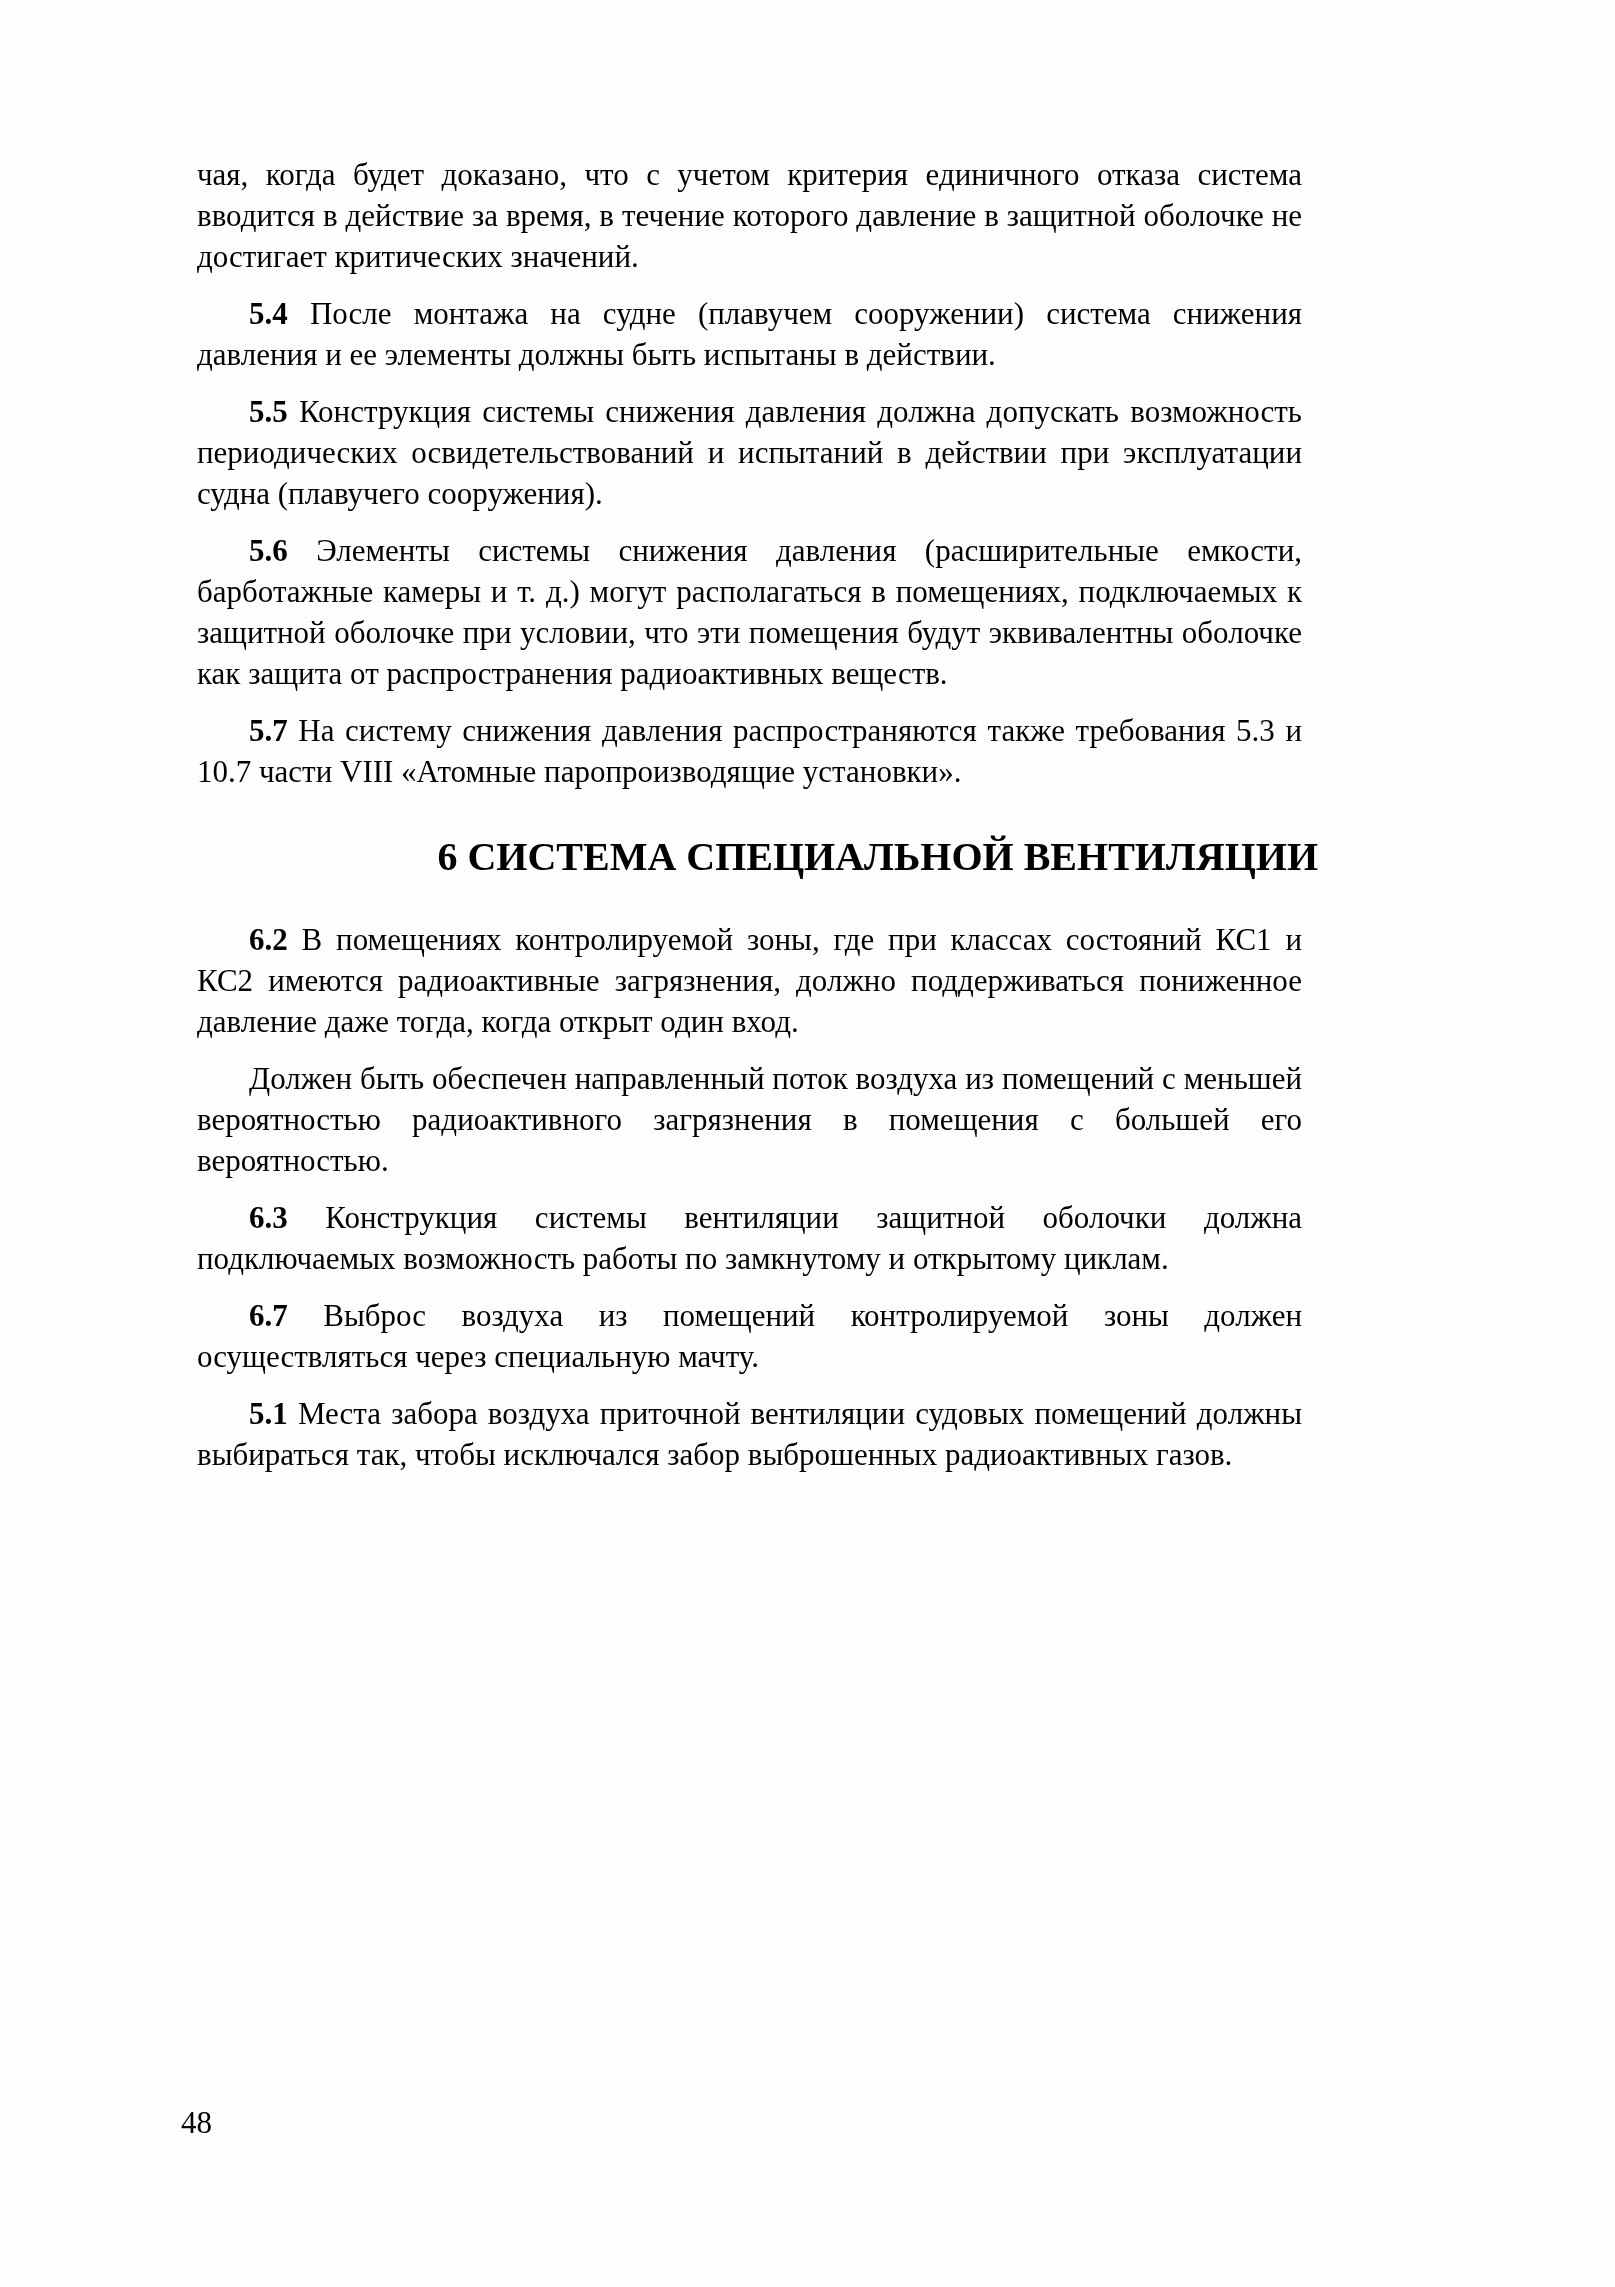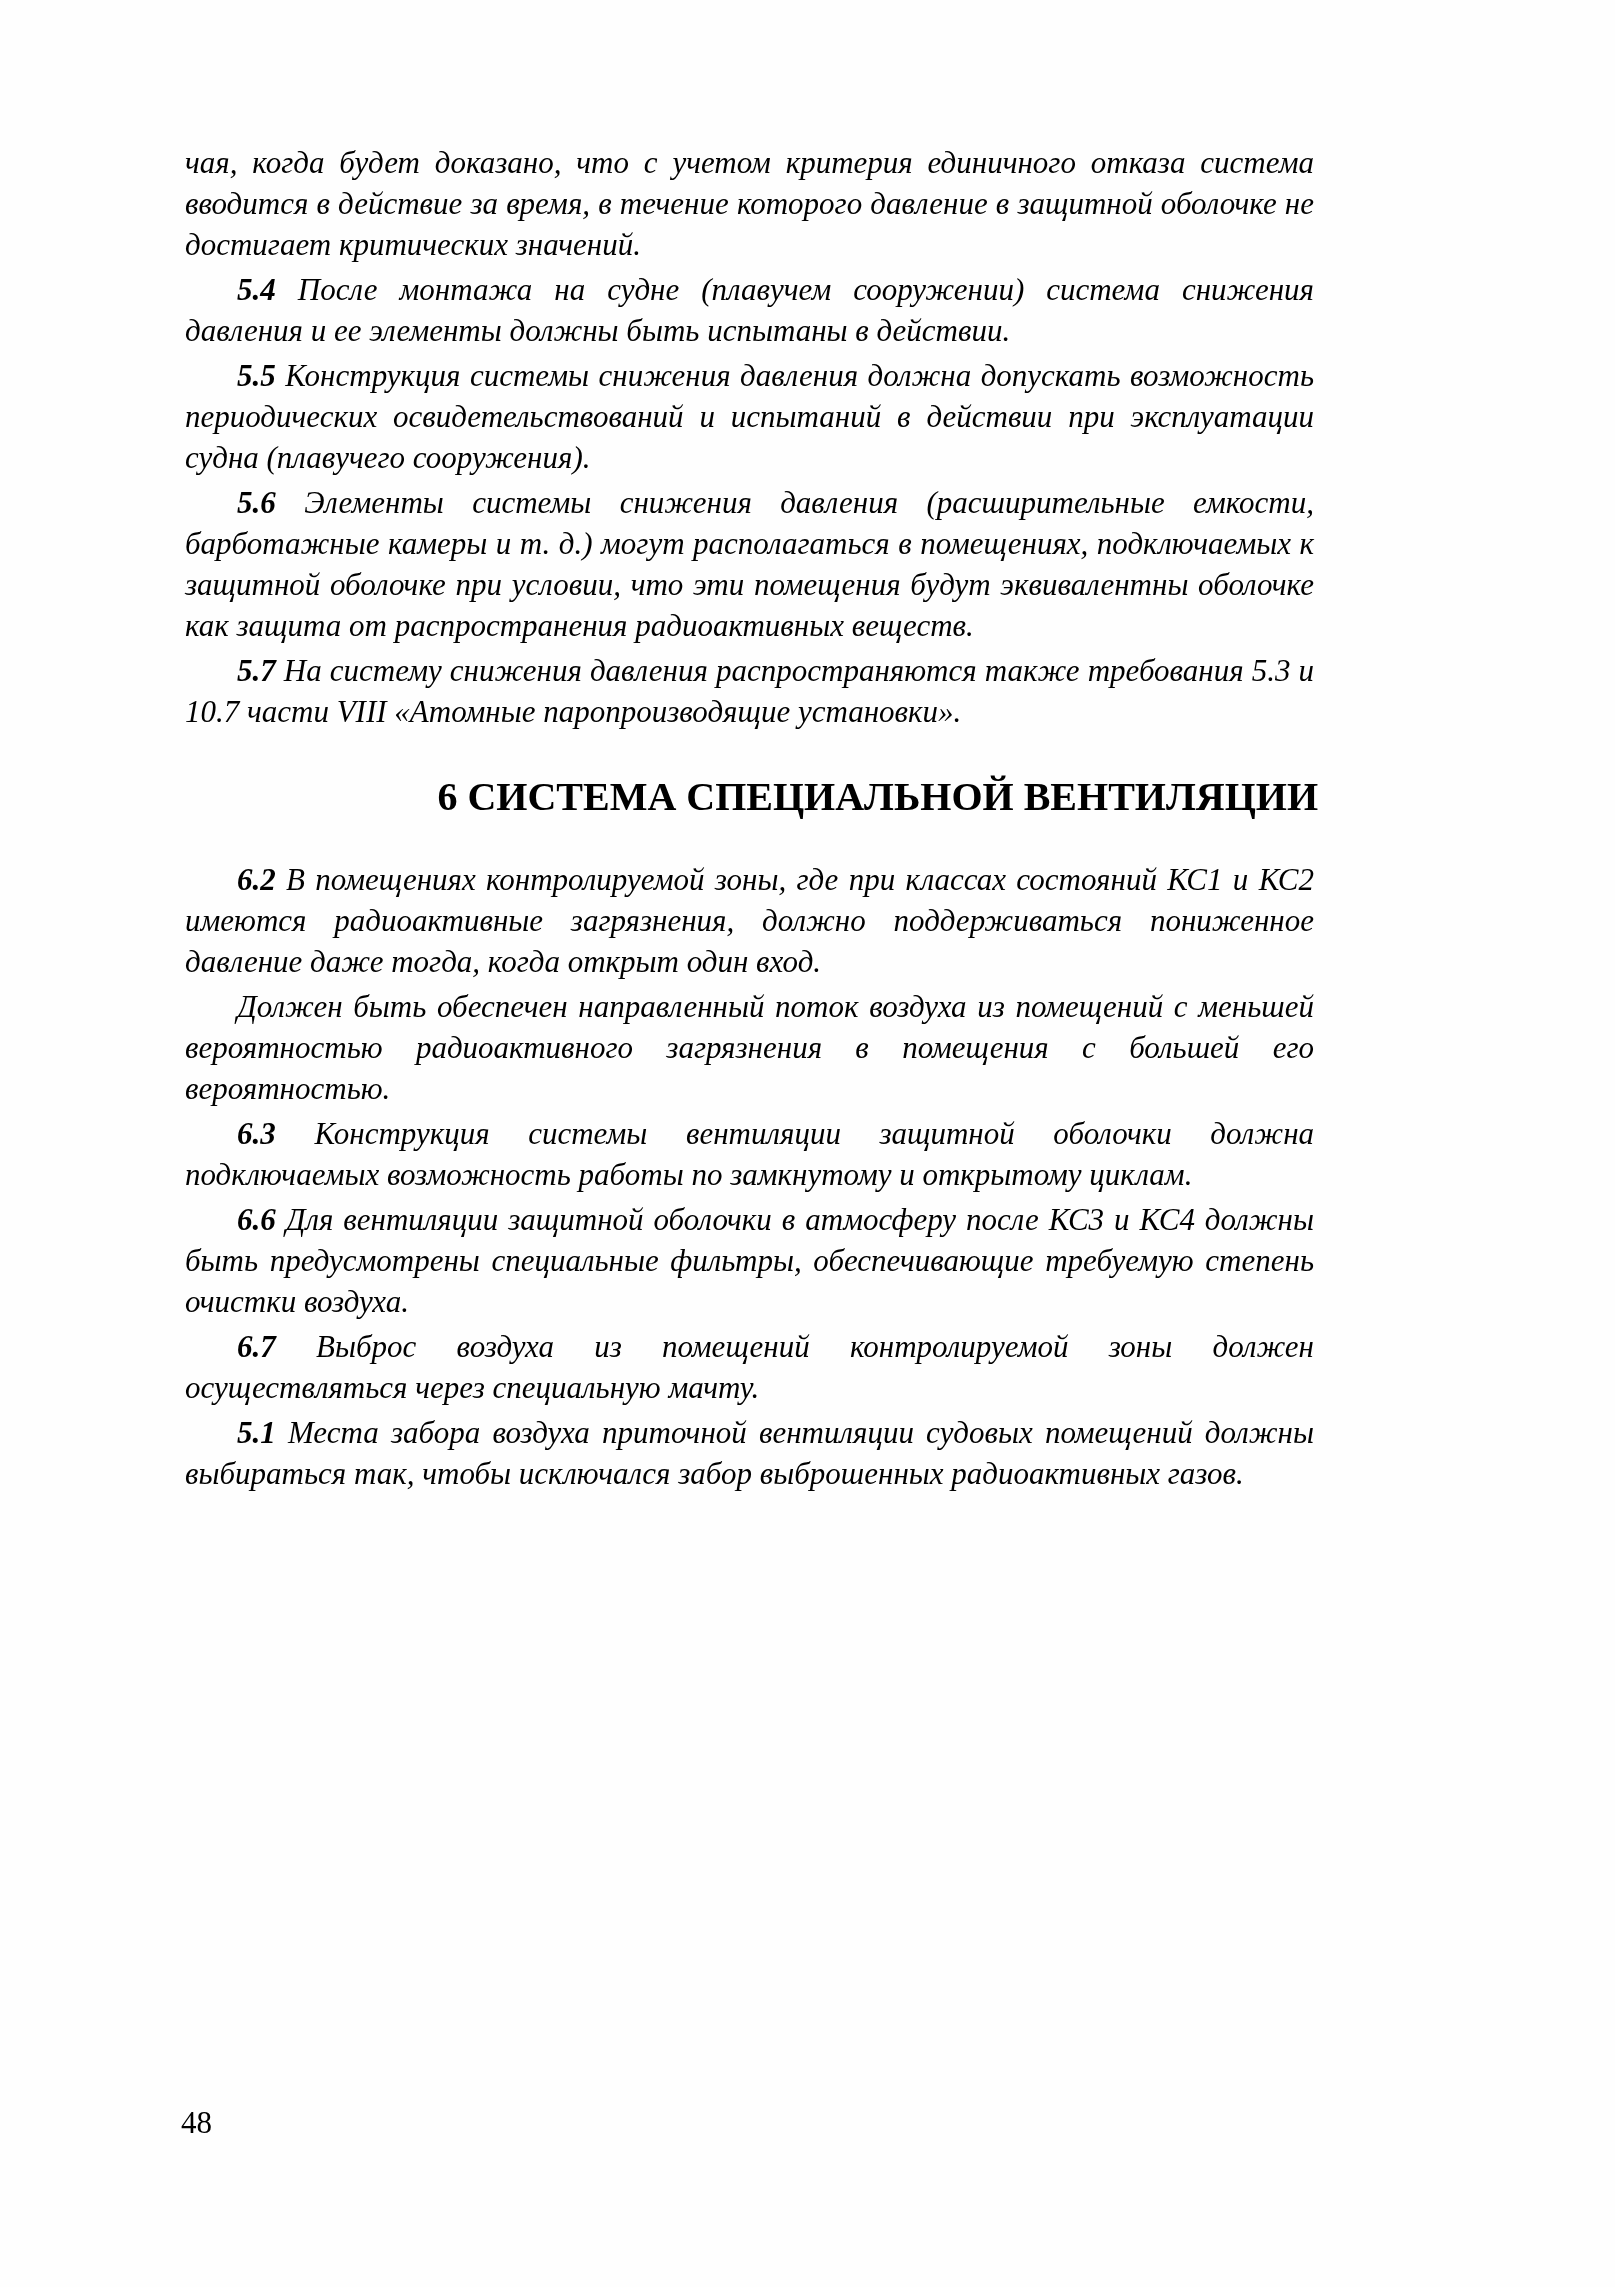--- a/index.html
+++ b/index.html
@@ -20,23 +20,22 @@
     position: absolute;
     left: 181px;
     top: 138px;
     width: 1137px;
     font-size: 31px;
     line-height: 41px;
     text-align: justify;
   }
 
   .para {
-    margin: 4px;
+    margin: 16px;
     text-indent: 52px;
-    font-style: italic;
   }
 
   .para.no-indent { text-indent: 0; }
 
   .pnum { font-weight: 700; }
 
   .section-heading {
     margin: 44px 0 42px 0;
     font-size: 40px;
     font-weight: 700;
@@ -73,21 +72,20 @@
 
 
     <p class="para"><b class="pnum">6.2</b> <span>В помещениях контролируемой зоны, где при классах состояний КС1 и КС2 имеются радиоактивные загрязнения, должно поддерживаться пониженное давление даже тогда, когда открыт один вход.</span></p>
 
     <p class="para"><span>Должен быть обеспечен направленный поток воздуха из помещений с меньшей вероятностью радиоактивного загрязнения в помещения с большей его вероятностью.</span></p>
 
     <p class="para"><b class="pnum">6.3</b> <span>Конструкция системы вентиляции защитной оболочки должна подключаемых возможность работы по замкнутому и открытому циклам.</span></p>
 
 
 
-    <p class="para"><b class="pnum">6.6</b> <span>Для вентиляции защитной оболочки в атмосферу после КС3 и КС4 должны быть предусмотрены специальные фильтры, обеспечивающие требуемую степень очистки воздуха.</span></p>
 
     <p class="para"><b class="pnum">6.7</b> <span>Выброс воздуха из помещений контролируемой зоны должен осуществляться через специальную мачту.</span></p>
 
     <p class="para"><b class="pnum">5.1</b> <span>Места забора воздуха приточной вентиляции судовых помещений должны выбираться так, чтобы исключался забор выброшенных радиоактивных газов.</span></p>
 
   </main>
 
   <div class="page-number">48</div>
 </div>
 

